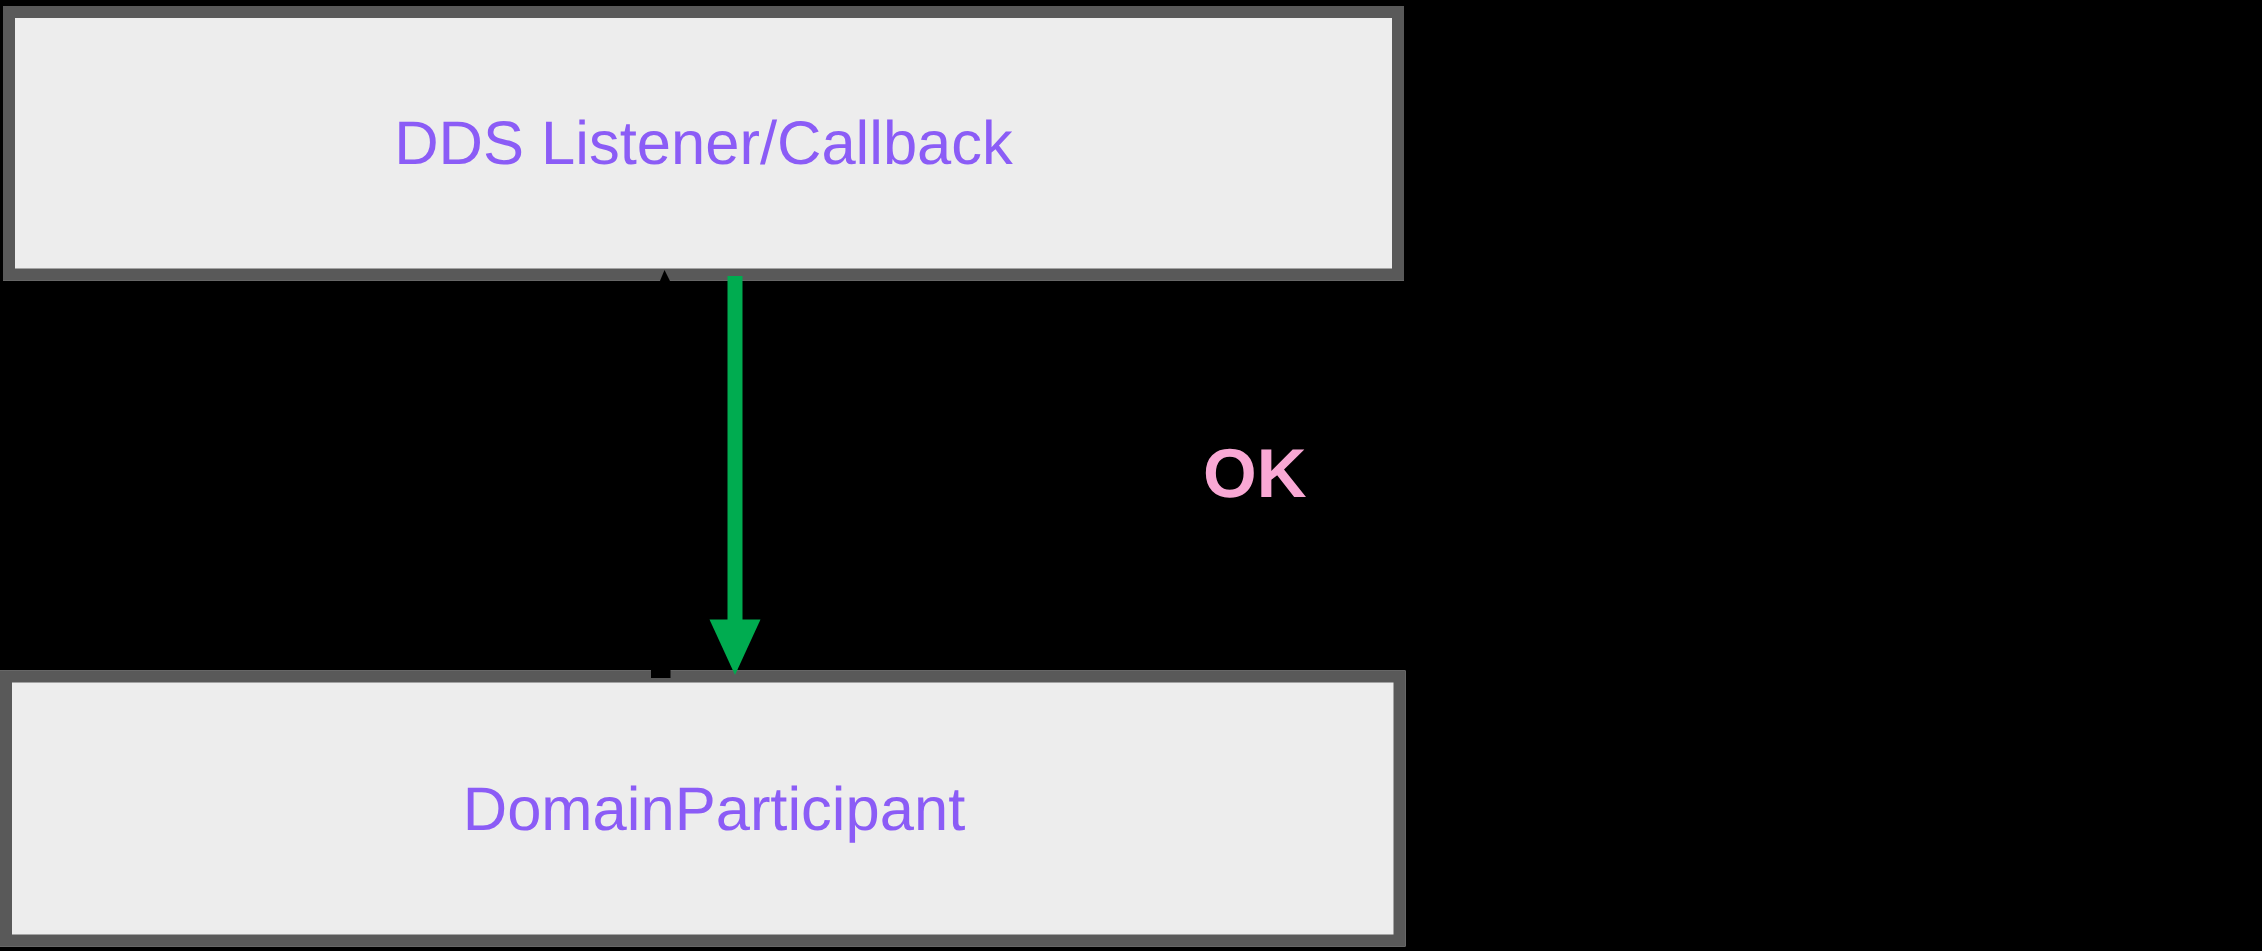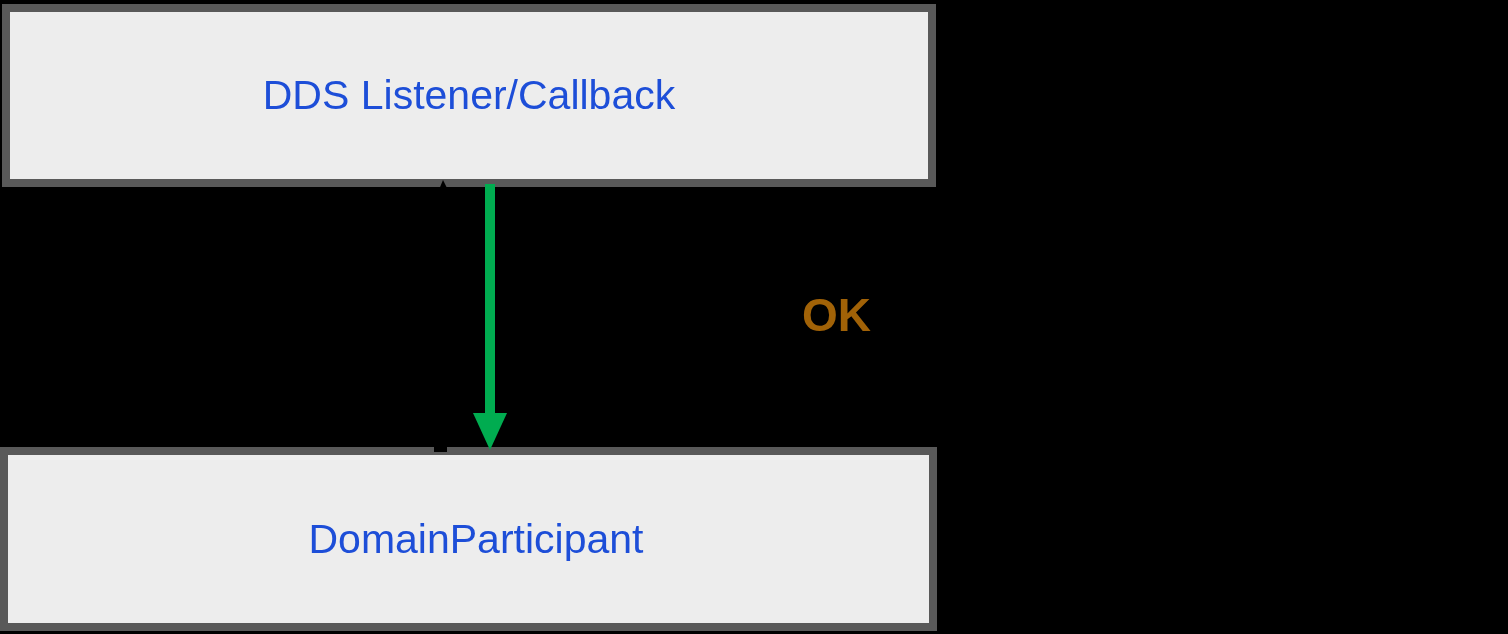--- a/index.html
+++ b/index.html
@@ -18,21 +18,21 @@
   .node {
     position: absolute;
     box-sizing: border-box;
     background: #EDEDED;
     border: 8px solid #595959;
     display: flex;
     flex-direction: column;
     align-items: center;
     justify-content: center;
     text-align: center;
-    color: #1d4ed8;
+    color: #8b5cf6;
   }
   .node-top {
     left: 2px;
     top: 4px;
     width: 934px;
     height: 183px;
     font-size: 41px;
     line-height: 1.2;
   }
   .node-bottom {
@@ -52,21 +52,21 @@
     height: 634px;
     pointer-events: none;
   }
   .edge-label {
     position: absolute;
     left: 802px;
     top: 292px;
     font-size: 46px;
     font-weight: bold;
     line-height: 1;
-    color: #a16207;
+    color: #f9a8d4;
     letter-spacing: 0px;
   }
 </style>
 </head>
 <body>
 
 <div class="canvas">
 
   <div class="node node-top">
     <span>DDS Listener/Callback</span>

